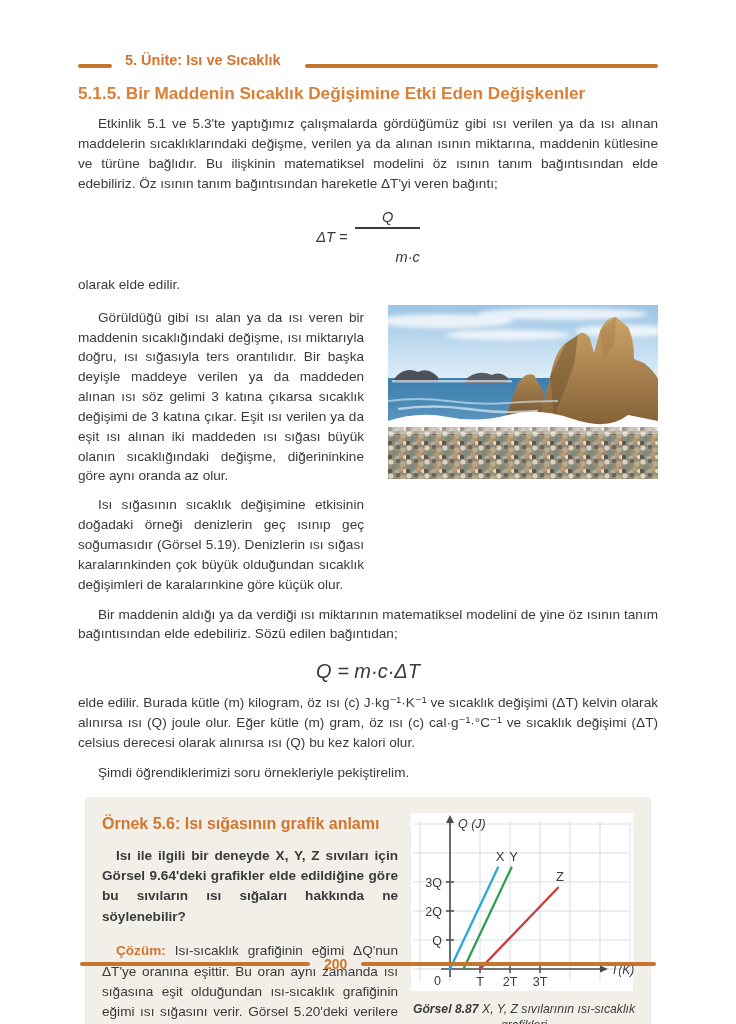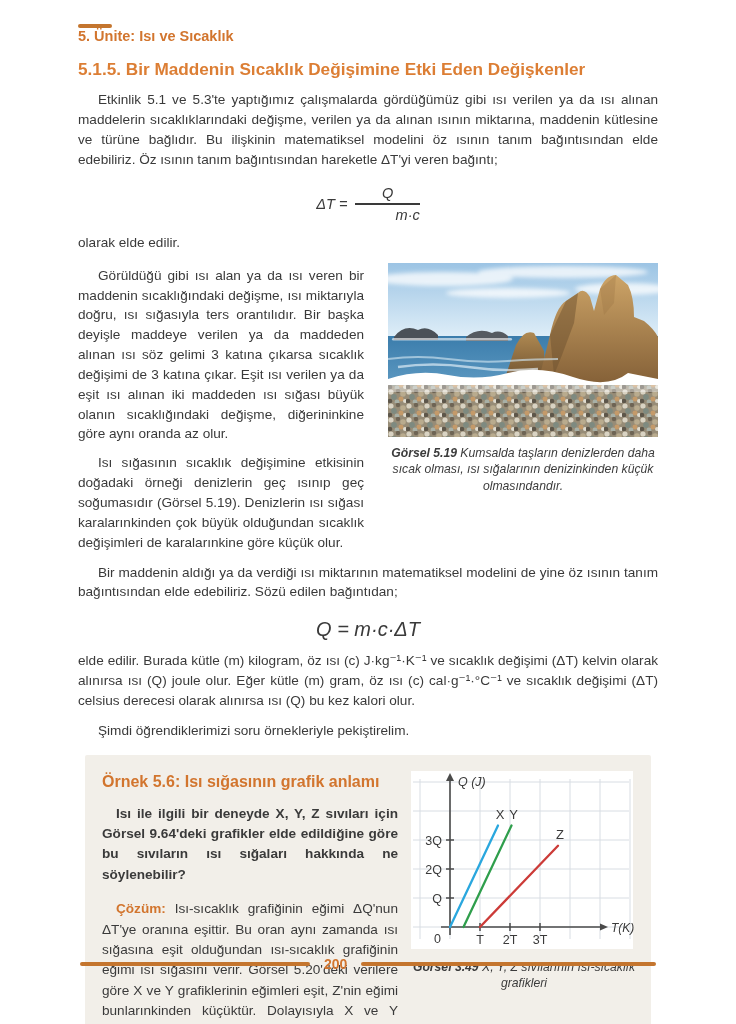--- a/index.html
+++ b/index.html
@@ -2,36 +2,36 @@
 <html lang="tr"><head>
 <meta charset="utf-8">
 <style>
   html,body{margin:0;padding:0;background:#e9e9e9;}
   .page{
     position:relative;width:736px;height:1024px;margin:0 auto;background:#ffffff;
     font-family:"Liberation Sans","DejaVu Sans",sans-serif;color:#3a3a3a;overflow:hidden;
   }
   .content{padding:0 78px;}
   
-  .unit-row{display:flex;align-items:flex-start;padding-top:24px;flex-direction:column;}
+  .unit-row{display:flex;align-items:flex-end;padding-top:52px;}
   .rule{height:4px;background:#c4752e;border-radius:2px;}
   .rule-short{width:34px;margin-right:13px;}
   .rule-long{flex:1;margin-left:24px;}
   .unit-label{color:#d2752e;font-weight:bold;font-size:14.5px;white-space:nowrap;}
   .section-title{margin:15px 0 0 0;color:#dc7e34;font-weight:bold;font-size:17.2px;}
   
   p.body{margin:10px 0 0 0;font-size:13.6px;line-height:1.46;text-align:justify;}
   p.indent{text-indent:20px;}
   
   .formula-block{display:flex;justify-content:center;align-items:center;margin:16px 0 10px 0;
     font-size:14.6px;font-style:italic;color:#3a3a3a;}
   .frac{display:inline-flex;flex-direction:column;align-items:center;margin-left:8px;}
   .frac .num{padding:0 10px 2px 10px;}
   .frac .bar{height:1.5px;background:#3a3a3a;align-self:stretch;}
-  .frac .den{padding-top:2px;margin-left:40px;}
+  .frac .den{padding-top:20px;margin-left:40px;}
   .formula-inline{text-align:center;margin:16px 0 8px 0;font-size:20px;font-style:italic;}
   
   .two-col{display:flex;gap:24px;margin-top:4px;}
   .col-text{width:302px;}
   .col-text p.body{margin-top:9px;}
   figure.fig{margin:6px 0 0 0;width:270px;flex:0 0 auto;}
   .beach-wrap{width:270px;height:174px;overflow:hidden;}
   figcaption{margin-top:8px;font-size:12.2px;font-style:italic;text-align:center;line-height:1.35;color:#3c3c3c;}
   .cap-label{font-weight:bold;}
   
@@ -140,24 +140,20 @@
             <path d="M212,26 L228,12 L226,40 L216,52 Z" fill="#9a744386" opacity="0.6"></path>
             <g opacity="0.65">
               <path d="M0,96 q30,-4 60,0 t60,2 t50,-2" stroke="#cfe4f0" stroke-width="2" fill="none"></path>
               <path d="M10,104 q35,-5 70,0 t70,2" stroke="#e8f3fa" stroke-width="2.4" fill="none"></path>
             </g>
             <path d="M0,116 Q30,106 60,112 T120,110 T185,114 T240,110 L270,116 L270,130 L0,130 Z" fill="#ffffff"></path>
             <rect x="0" y="122" width="270" height="52" fill="url(#peb)"></rect>
             <rect x="0" y="122" width="270" height="7" fill="#ffffff" opacity="0.4"></rect>
           </svg>
         </div>
-        <figcaption>
-          <span class="cap-label">Görsel 5.19</span>
-          <span>Kumsalda taşların denizlerden daha sıcak olması, ısı sığalarının denizinkinden küçük olmasındandır.</span>
-        </figcaption>
       </figure>
     </div>
 
     <p class="body indent">Bir maddenin aldığı ya da verdiği ısı miktarının matematiksel modelini de yine öz ısının tanım bağıntısından elde edebiliriz. Sözü edilen bağıntıdan;</p>
 
     <div class="formula-inline">Q = m·c·ΔT</div>
 
     <p class="body">elde edilir. Burada kütle (m) kilogram, öz ısı (c) J·kg⁻¹·K⁻¹ ve sıcaklık değişimi (ΔT) kelvin olarak alınırsa ısı (Q) joule olur. Eğer kütle (m) gram, öz ısı (c) cal·g⁻¹·°C⁻¹ ve sıcaklık değişimi (ΔT) celsius derecesi olarak alınırsa ısı (Q) bu kez kalori olur.</p>
 
     <p class="body indent">Şimdi öğrendiklerimizi soru örnekleriyle pekiştirelim.</p>
@@ -220,21 +216,21 @@
                 <line x1="52.5" y1="156" x2="100.5" y2="54.5" stroke="#2f9e4c" stroke-width="2.3" stroke-linecap="round"></line>
                 <text x="102.5" y="47.5" text-anchor="middle" font-size="13" fill="#3a3a3a">Y</text>
                 <line x1="69" y1="156" x2="147" y2="74.80000000000001" stroke="#cc3b38" stroke-width="2.3" stroke-linecap="round"></line>
                 <text x="149" y="67.80000000000001" text-anchor="middle" font-size="13" fill="#3a3a3a">Z</text>
               </g>
             <text x="47" y="15" font-size="12.5" font-style="italic" fill="#3a3a3a">Q (J)</text>
             <text x="200" y="160.5" font-size="12" font-style="italic" fill="#3a3a3a">T(K)</text>
           </svg>
         </div>
         <figcaption>
-          <span class="cap-label">Görsel 3.49</span>
+          <span class="cap-label">Görsel 8.87</span>
           <span>X, Y, Z sıvılarının ısı-sıcaklık grafikleri</span>
         </figcaption>
       </div>
     </section>
   </div>
 
   <div class="footer">
     <div class="rule f-left"></div>
     <span class="page-num">200</span>
     <div class="rule f-right"></div>

